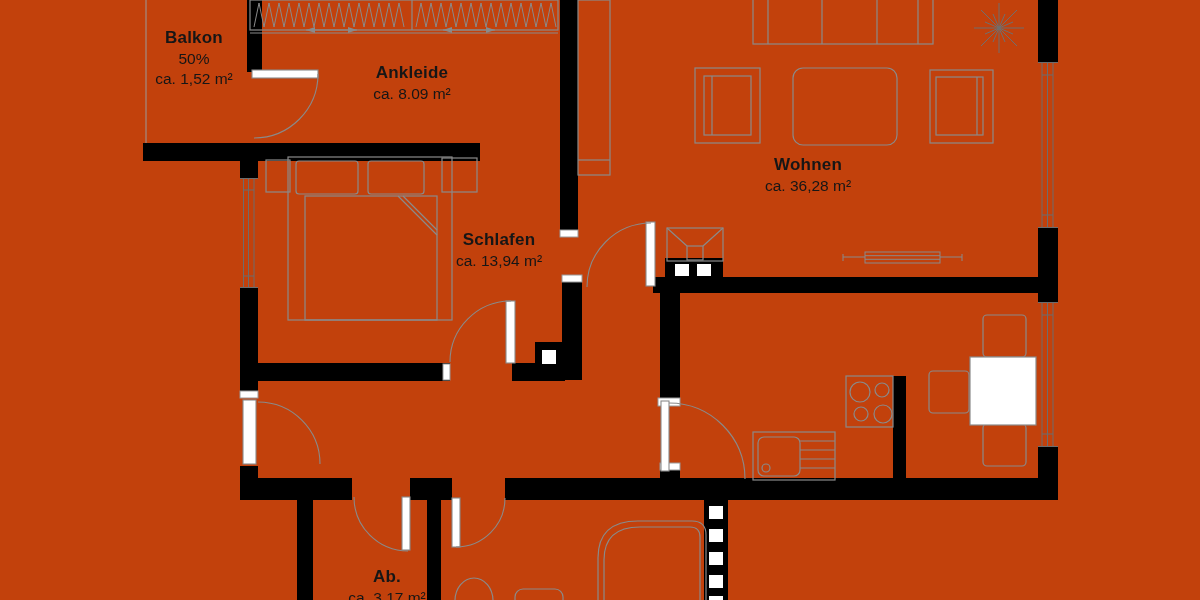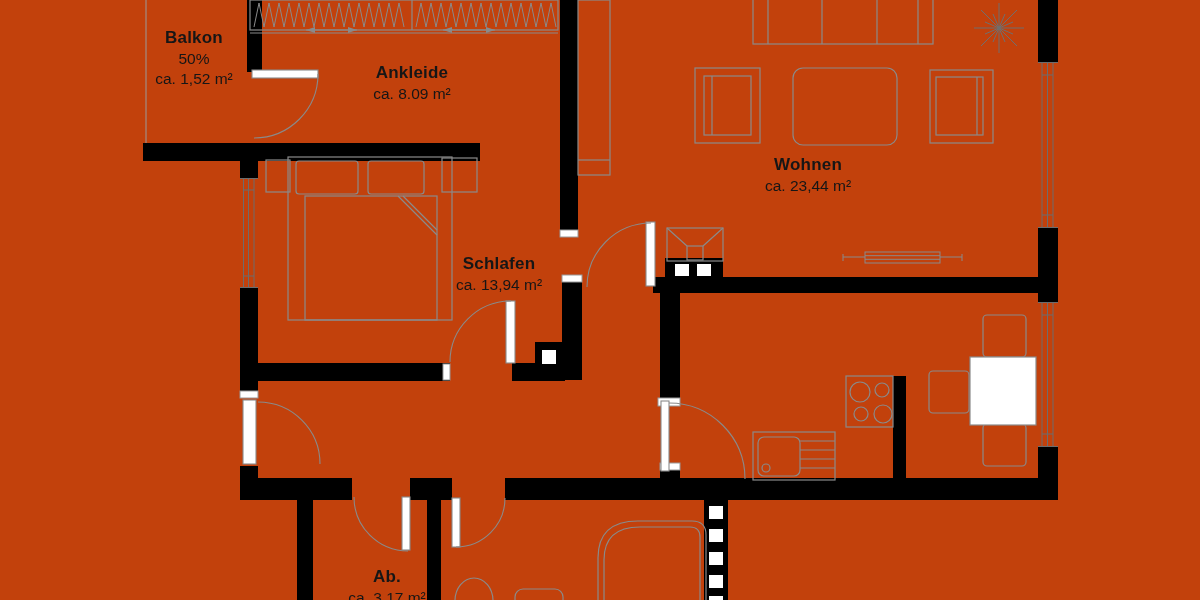--- a/index.html
+++ b/index.html
@@ -234,28 +234,28 @@
     <div class="room-name">Balkon</div>
     <div class="room-note">50%</div>
     <div class="room-area">ca. 1,52 m²</div>
   </div>
 
   <div class="room-label" style="left:412px;top:62px;">
     <div class="room-name">Ankleide</div>
     <div class="room-area">ca. 8.09 m²</div>
   </div>
 
-  <div class="room-label" style="left:499px;top:229px;margin-top:24px;">
+  <div class="room-label" style="left:499px;top:229px;">
     <div class="room-name">Schlafen</div>
     <div class="room-area">ca. 13,94 m²</div>
   </div>
 
   <div class="room-label" style="left:808px;top:154px;">
     <div class="room-name">Wohnen</div>
-    <div class="room-area">ca. 23,44 m²</div>
+    <div class="room-area">ca. 36,28 m²</div>
   </div>
 
 
 
 
   <div class="room-label" style="left:387px;top:566px;">
     <div class="room-name">Ab.</div>
     <div class="room-area">ca. 3,17 m²</div>
   </div>
 

